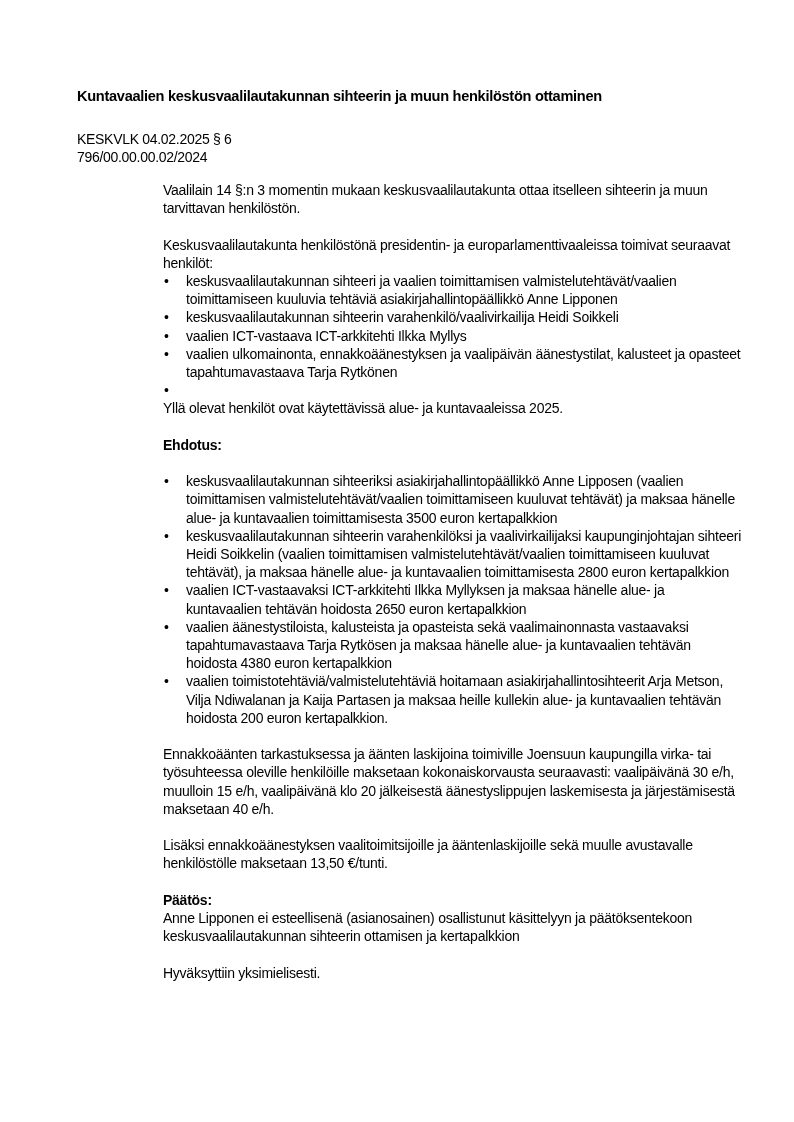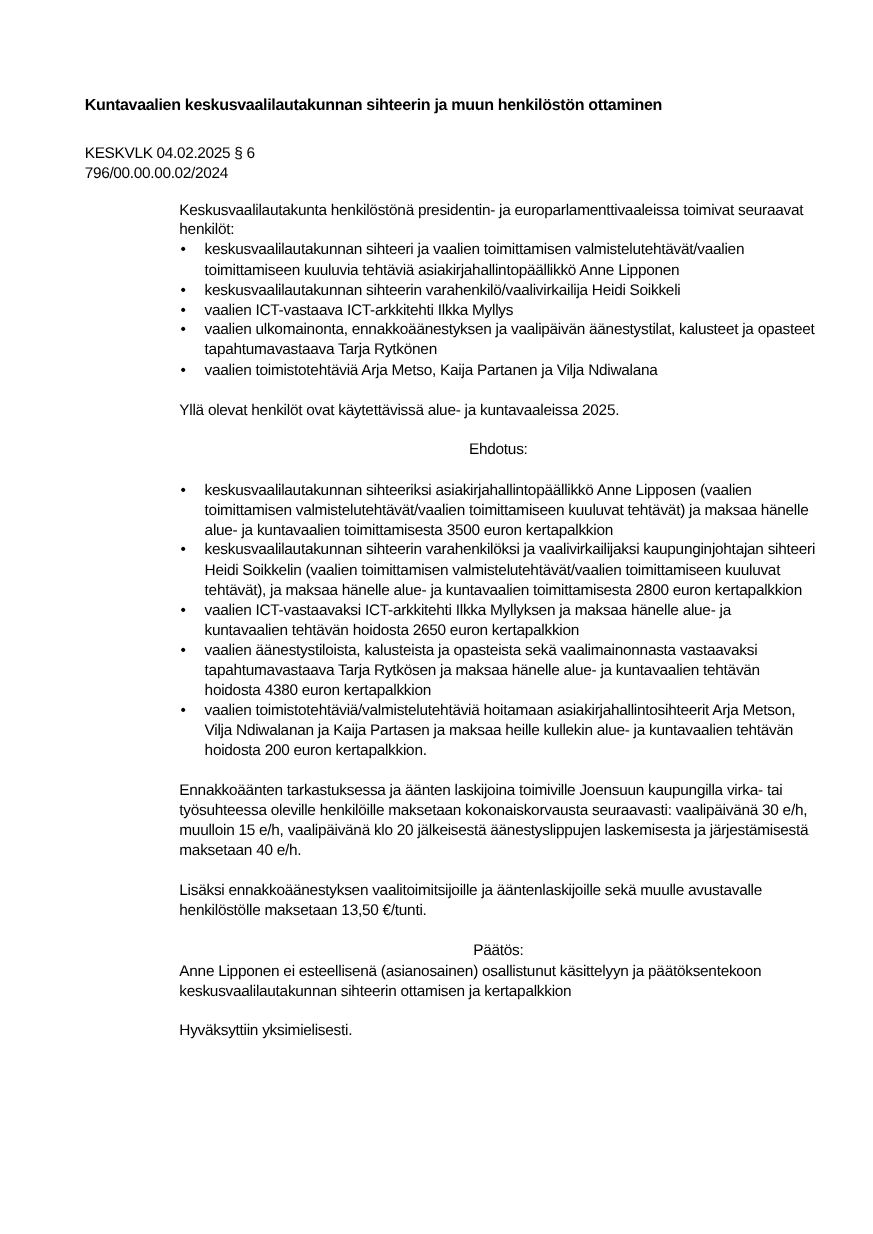--- a/index.html
+++ b/index.html
@@ -11,46 +11,47 @@
     .title {
       position: absolute; left: 77px; top: 88px;
       font-size: 14.6px; font-weight: bold; letter-spacing: -0.3px; white-space: nowrap;
     }
     .meta { position: absolute; left: 77px; top: 130px; font-size: 14px; line-height: 18px; letter-spacing: -0.3px; }
     .body {
       position: absolute; left: 163px; top: 181px; width: 580px;
       font-size: 14px; line-height: 18.2px; letter-spacing: -0.25px;
     }
     p { margin: 0 0 18.2px 0; }
-    .heading { font-weight: normal; margin: 0; text-align: center; }
+    .heading { font-weight: bold; margin: 0; }
     ul { list-style: none; margin: 0 0 18.2px 0; padding: 0; }
     li { position: relative; padding-left: 23px; }
     li .bullet { position: absolute; left: 1px; top: 0; }
     .gap { height: 18.2px; }
   </style>
 </head>
 <body>
 
 <div class="page">
   <div class="title">Kuntavaalien keskusvaalilautakunnan sihteerin ja muun henkilöstön ottaminen</div>
 
   <div class="meta">
     <div>KESKVLK 04.02.2025 § 6</div>
     <div>796/00.00.00.02/2024</div>
   </div>
 
   <div class="body">
+    <p>Vaalilain 14 §:n 3 momentin mukaan keskusvaalilautakunta ottaa itselleen sihteerin ja muun tarvittavan henkilöstön.</p>
 
     <div>Keskusvaalilautakunta henkilöstönä presidentin- ja europarlamenttivaaleissa toimivat seuraavat henkilöt:</div>
     <ul>
       <li><span class="bullet">•</span><span>keskusvaalilautakunnan sihteeri ja vaalien toimittamisen valmistelutehtävät/vaalien toimittamiseen kuuluvia tehtäviä asiakirjahallintopäällikkö Anne Lipponen</span></li>
       <li><span class="bullet">•</span><span>keskusvaalilautakunnan sihteerin varahenkilö/vaalivirkailija Heidi Soikkeli</span></li>
       <li><span class="bullet">•</span><span>vaalien ICT-vastaava ICT-arkkitehti Ilkka Myllys</span></li>
       <li><span class="bullet">•</span><span>vaalien ulkomainonta, ennakkoäänestyksen ja vaalipäivän äänestystilat, kalusteet ja opasteet tapahtumavastaava Tarja Rytkönen</span></li>
-      <li><span class="bullet">•</span><span>vaalien toimistotehtäviä Arja Metso, Kaija Partanen ja Vilja Ndiwalana</span></li>
+      <li><span class="bullet">•</span></li>
     </ul>
 
     <p>Yllä olevat henkilöt ovat käytettävissä alue- ja kuntavaaleissa 2025.</p>
 
     <div class="heading">Ehdotus:</div>
     <div class="gap"></div>
     <ul>
       <li><span class="bullet">•</span><span>keskusvaalilautakunnan sihteeriksi asiakirjahallintopäällikkö Anne Lipposen (vaalien toimittamisen valmistelutehtävät/vaalien toimittamiseen kuuluvat tehtävät) ja maksaa hänelle alue- ja kuntavaalien toimittamisesta 3500 euron kertapalkkion</span></li>
       <li><span class="bullet">•</span><span>keskusvaalilautakunnan sihteerin varahenkilöksi ja vaalivirkailijaksi kaupunginjohtajan sihteeri Heidi Soikkelin (vaalien toimittamisen valmistelutehtävät/vaalien toimittamiseen kuuluvat tehtävät), ja maksaa hänelle alue- ja kuntavaalien toimittamisesta 2800 euron kertapalkkion</span></li>
       <li><span class="bullet">•</span><span>vaalien ICT-vastaavaksi ICT-arkkitehti Ilkka Myllyksen ja maksaa hänelle alue- ja kuntavaalien tehtävän hoidosta 2650 euron kertapalkkion</span></li>

